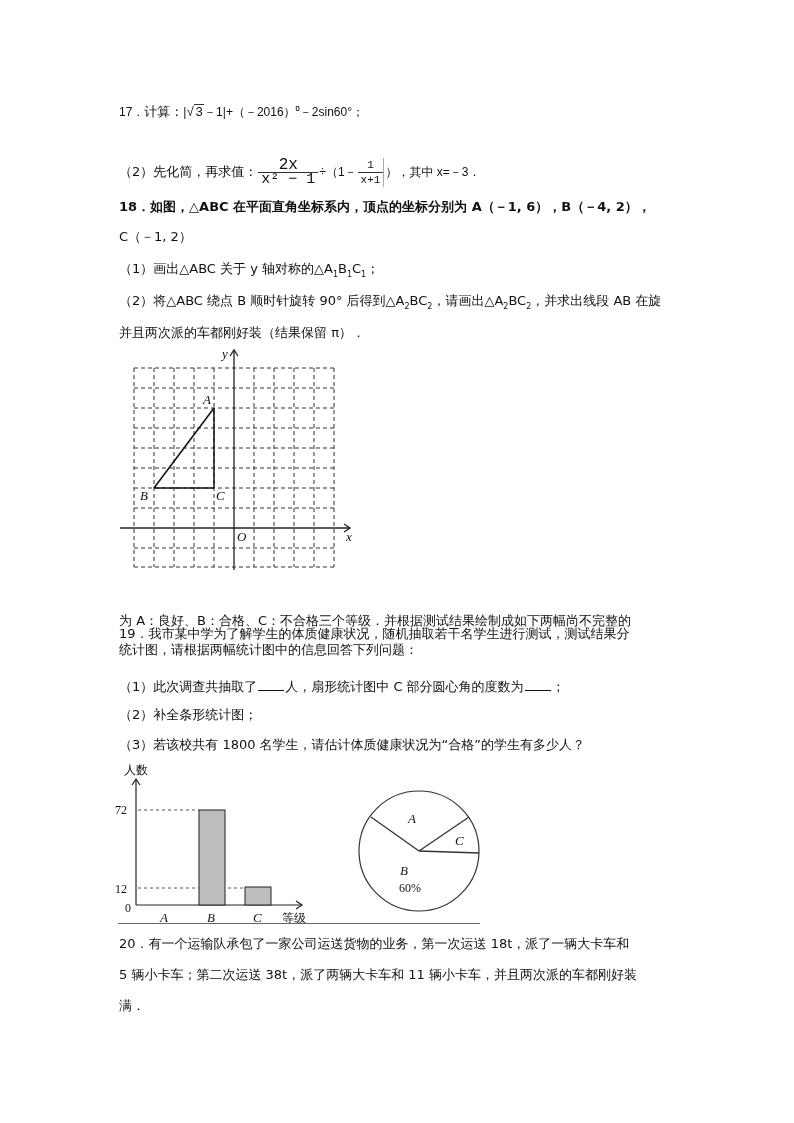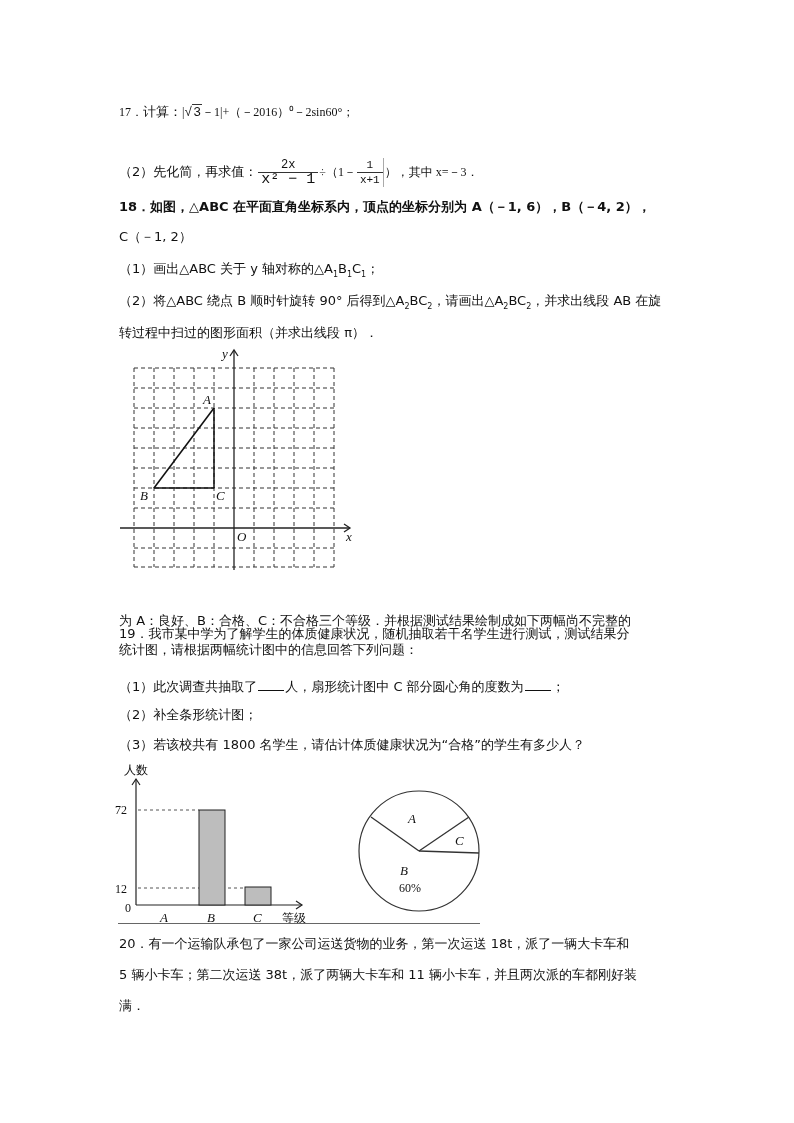--- a/index.html
+++ b/index.html
@@ -1,21 +1,21 @@
 <!DOCTYPE html>
 <html><head>
 <meta charset="utf-8">
 <style>
   html, body { margin: 0; padding: 0; background: #ffffff; }
   body { width: 794px; height: 1123px; position: relative; overflow: hidden;
          font-family: "DejaVu Sans", "Liberation Sans", sans-serif; color: #111; }
   .line { position: absolute; left: 119px; font-size: 13px; white-space: nowrap; line-height: 16px; }
-  .mono { font-family: Liberation Serif, serif; font-size: 12px; margin-top: 40px; }
+  .mono { font-family: Liberation Sans, sans-serif; font-size: 12px; margin-top: 40px; }
   .frac { display: inline-block; vertical-align: middle; text-align: center; margin: 0 1px; }
-  .frac .num { display: block; border-bottom: 1px solid #333; padding: 0 3px; line-height: 14px; font-family: "Liberation Mono", monospace; font-size: 12px; }
+  .frac .num { display: block; border-bottom: 1px solid #333; padding: 0 3px; line-height: 14px; font-family: "Liberation Mono", monospace; font-size: 16px; }
   .frac .den { display: block; padding: 0 3px; line-height: 14px; font-family: "Liberation Mono", monospace; font-size: 15px; }
   .frac.small .num, .frac.small .den { font-size: 11px; }
   .frac.boxed { border-right: 1px solid #aaa; }
   .sqrt { display: inline-block; font-family: "Liberation Mono", monospace; }
   .sqrt .rad { border-top: 1px solid #333; padding: 0 1px; }
   .blank { display: inline-block; width: 26px; border-bottom: 1px solid #111; margin: 0 1px; height: 13px; vertical-align: baseline; }
   sub { font-size: 8px; }
   svg { position: absolute; }
   .divider { position: absolute; left: 118px; top: 923px; width: 362px; height: 1px; background: #666; }
 </style>
@@ -31,21 +31,21 @@
 </div>
 
 <div class="line" style="top:199px;font-weight:bold;">18．如图，△ABC 在平面直角坐标系内，顶点的坐标分别为 A（－1, 6），B（－4, 2），</div>
 <div class="line" style="top:229px;">C（－1, 2）</div>
 <div class="line" style="top:261px;">
   <span>（1）画出△ABC 关于 y 轴对称的△A</span><sub>1</sub><span>B</span><sub>1</sub><span>C</span><sub>1</sub><span>；</span>
 </div>
 <div class="line" style="top:293px;">
   <span>（2）将△ABC 绕点 B 顺时针旋转 90° 后得到△A</span><sub>2</sub><span>BC</span><sub>2</sub><span>，请画出△A</span><sub>2</sub><span>BC</span><sub>2</sub><span>，并求出线段 AB 在旋</span>
 </div>
-<div class="line" style="top:325px;">转过程中扫过的图形面积（并求出线段 π）．</div>
+<div class="line" style="top:325px;">并且两次派的车都刚好装（结果保留 π）．</div>
 
 <svg style="left:115px; top:345px;" width="250" height="230" viewBox="115 345 250 230">
   <g stroke="#333" stroke-width="1" stroke-dasharray="4,3" fill="none">
 
     <line x1="134" y1="368" x2="134" y2="567"></line>
     <line x1="154" y1="368" x2="154" y2="567"></line>
     <line x1="174" y1="368" x2="174" y2="567"></line>
     <line x1="194" y1="368" x2="194" y2="567"></line>
     <line x1="214" y1="368" x2="214" y2="567"></line>
     <line x1="254" y1="368" x2="254" y2="567"></line>

